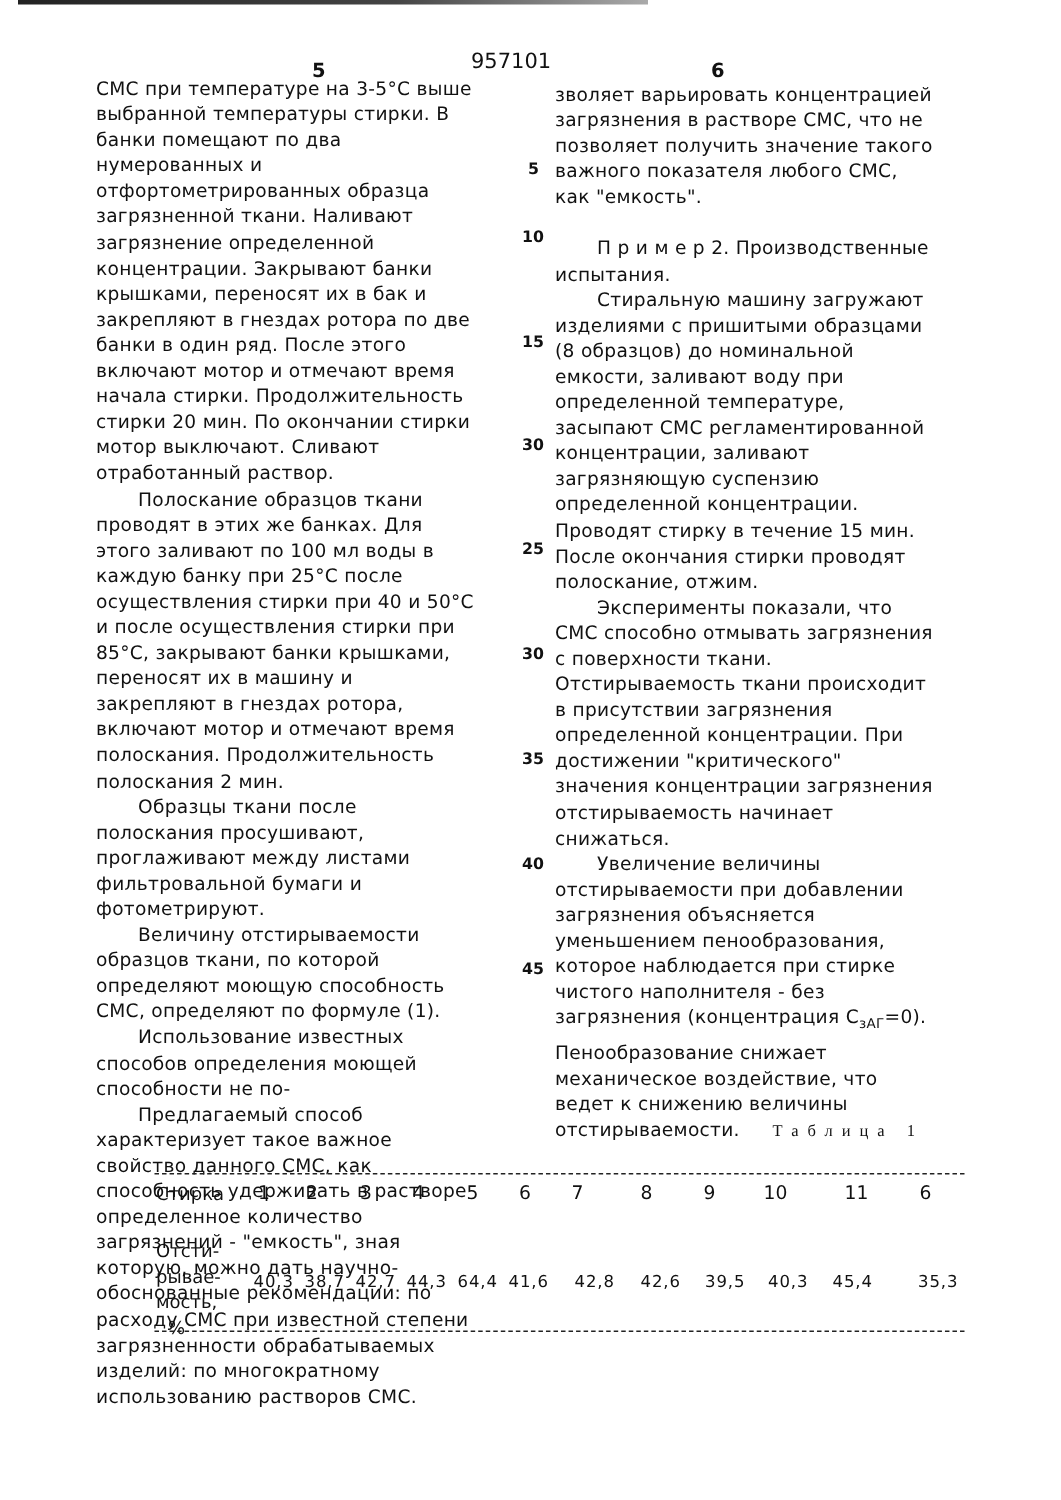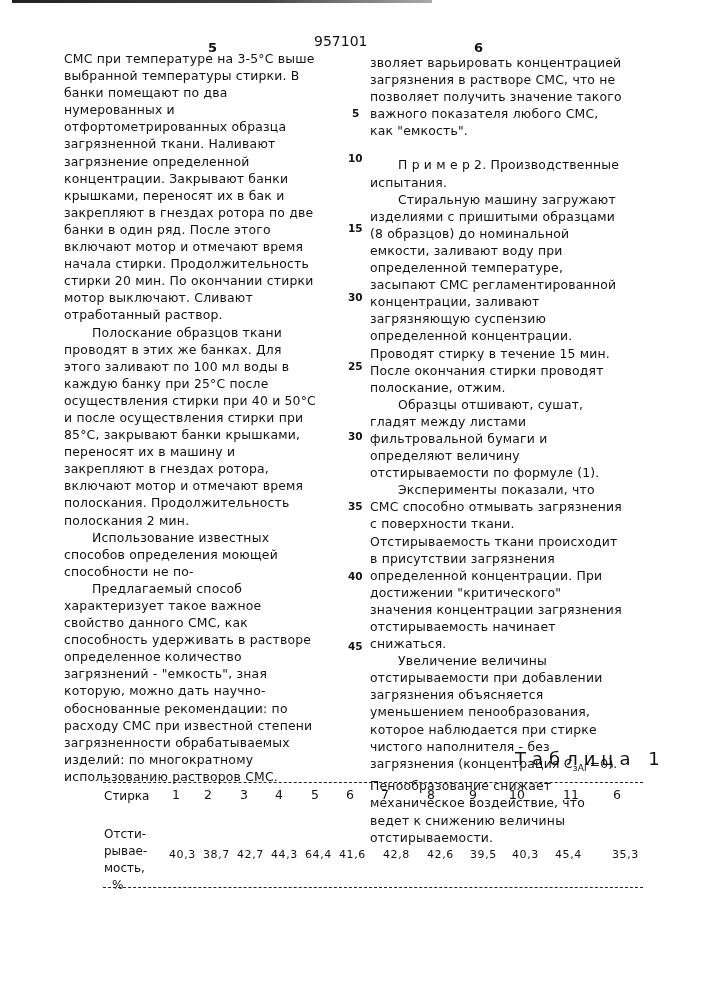--- a/index.html
+++ b/index.html
@@ -17,21 +17,21 @@
   .patent-num { position: absolute; top: 33px; left: 314px; font-size: 14px; }
   .col {
     position: absolute; font-size: 12.4px; line-height: 17.1px;
     letter-spacing: 0.2px;
   }
   .col p { margin: 0; }
   .col p.indent { text-indent: 28px; }
   .col-left { left: 64px; top: 50px; width: 252px; }
   .col-right { left: 370px; top: 34px; width: 254px; margin-top: 20px; }
   .line-no { position: absolute; font-weight: bold; font-size: 10.5px; }
-  .table-caption { position: absolute; left: 515px; top: 748px; font-size: 18px; letter-spacing: 6px; }
+  .table-caption { position: absolute; left: 515px; top: 748px; font-size: 11px; letter-spacing: 6px; font-family: Liberation Serif, serif; }
   .dash-line {
     position: absolute; left: 103px; width: 540px; height: 0;
     border-top: 1.5px dashed #222;
   }
   .t-head { position: absolute; top: 787px; font-size: 12.5px; }
   .t-val { position: absolute; top: 848px; font-size: 11px; letter-spacing: 0.6px; }
   .row-label { position: absolute; left: 104px; font-size: 12px; line-height: 17px; }
   sub { font-size: 9px; }
 </style>
 </head>
@@ -39,29 +39,30 @@
 
 <div class="top-rule"></div>
 
 <div class="page-num pn-left">5</div>
 <div class="patent-num">957101</div>
 <div class="page-num pn-right">6</div>
 
 <div class="col col-left">
   <p>СМС при температуре на 3-5°С выше выбранной температуры стирки. В банки помещают по два нумерованных и отфортометрированных образца загрязненной ткани. Наливают загрязнение определенной концентрации. Закрывают банки крышками, переносят их в бак и закрепляют в гнездах ротора по две банки в один ряд. После этого включают мотор и отмечают время начала стирки. Продолжительность стирки 20 мин. По окончании стирки мотор выключают. Сливают отработанный раствор.</p>
   <p class="indent">Полоскание образцов ткани проводят в этих же банках. Для этого заливают по 100 мл воды в каждую банку при 25°С после осуществления стирки при 40 и 50°С и после осуществления стирки при 85°С, закрывают банки крышками, переносят их в машину и закрепляют в гнездах ротора, включают мотор и отмечают время полоскания. Продолжительность полоскания 2 мин.</p>
+  <p class="indent">Образцы ткани после полоскания просушивают, проглаживают между листами фильтровальной бумаги и фотометрируют.</p>
+  <p class="indent">Величину отстирываемости образцов ткани, по которой определяют моющую способность СМС, определяют по формуле (1).</p>
   <p class="indent">Использование известных способов определения моющей способности не по-</p>
   <p class="indent">Предлагаемый способ характеризует такое важное свойство данного СМС, как способность удерживать в растворе определенное количество загрязнений - "емкость", зная которую, можно дать научно-обоснованные рекомендации: по расходу СМС при известной степени загрязненности обрабатываемых изделий: по многократному использованию растворов СМС.</p>
 </div>
 
 <div class="col col-right">
   <p>зволяет варьировать концентрацией загрязнения в растворе СМС, что не позволяет получить значение такого важного показателя любого СМС, как "емкость".</p>
   <p class="indent" style="margin-top:17px">П р и м е р 2. Производственные испытания.</p>
   <p class="indent">Стиральную машину загружают изделиями с пришитыми образцами (8 образцов) до номинальной емкости, заливают воду при определенной температуре, засыпают СМС регламентированной концентрации, заливают загрязняющую суспензию определенной концентрации. Проводят стирку в течение 15 мин. После окончания стирки проводят полоскание, отжим.</p>
-  <p class="indent">Образцы отшивают, сушат, гладят между листами фильтровальной бумаги и определяют величину отстирываемости по формуле (1).</p>
   <p class="indent">Эксперименты показали, что СМС способно отмывать загрязнения с поверхности ткани. Отстирываемость ткани происходит в присутствии загрязнения определенной концентрации. При достижении "критического" значения концентрации загрязнения отстирываемость начинает снижаться.</p>
   <p class="indent"><span>Увеличение величины отстирываемости при добавлении загрязнения объясняется уменьшением пенообразования, которое наблюдается при стирке чистого наполнителя - без загрязнения (концентрация C</span><sub>зАГ</sub><span>=0). Пенообразование снижает механическое воздействие, что ведет к снижению величины отстирываемости.</span></p>
 </div>
 
 <div class="line-no" style="left:352px;top:107px">5</div>
 <div class="line-no" style="left:348px;top:152px">10</div>
 <div class="line-no" style="left:348px;top:222px">15</div>
 <div class="line-no" style="left:348px;top:291px">30</div>
 <div class="line-no" style="left:348px;top:360px">25</div>
 <div class="line-no" style="left:348px;top:430px">30</div>

